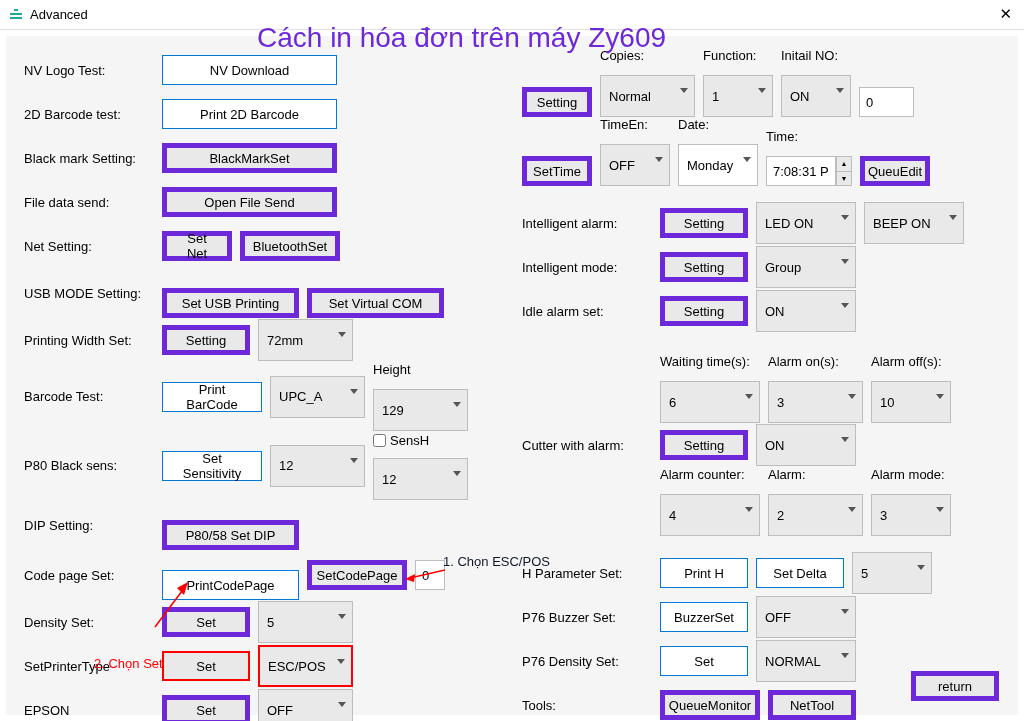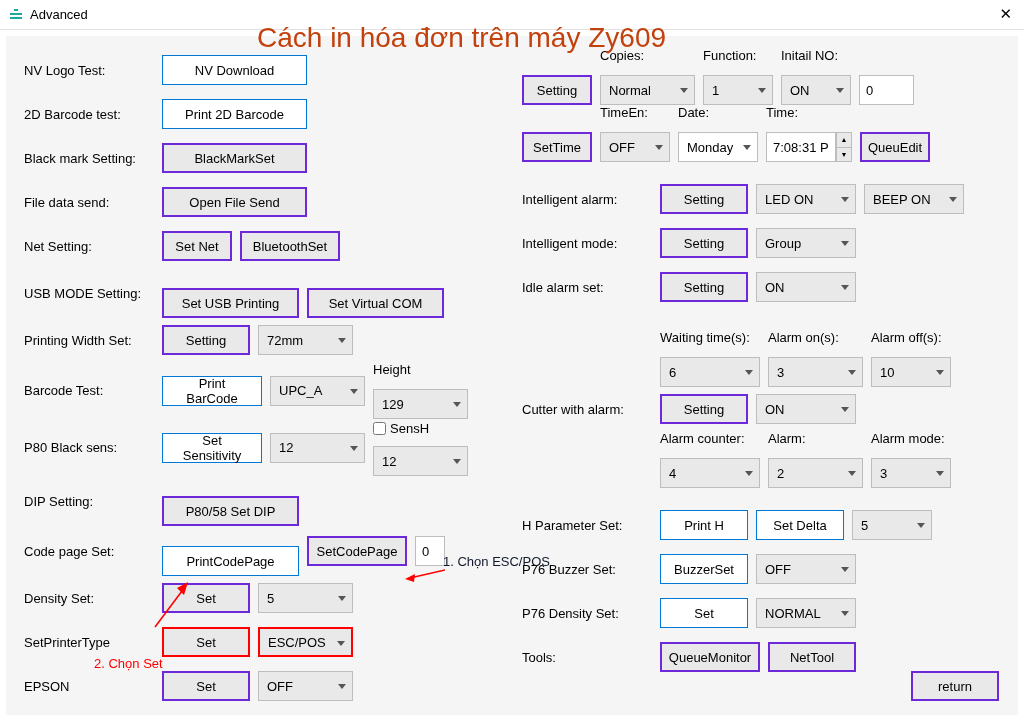--- a/index.html
+++ b/index.html
@@ -7,46 +7,46 @@
 .titlebar{height:30px;background:#fff;border-bottom:1px solid #e0e0e0;display:flex;align-items:center;padding:0 8px;position:relative;}
 .titlebar .tlogo{width:16px;height:16px;margin-right:6px;display:inline-block;}
 .titlebar .tlogo svg{display:block;}
 .titlebar .close{position:absolute;right:12px;top:5px;font-size:15px;cursor:pointer;}
 .body{display:flex;height:691px;}
 .pane{flex:1;padding:12px 10px 10px 18px;background:#f5f5f5;margin:6px;}
 .pane.left{margin-right:0;}
 .pane.right{margin-left:0;padding-left:10px;padding-right:18px;}
 .row{display:flex;align-items:center;min-height:44px;gap:8px;}
 .lbl{width:130px;flex-shrink:0;}
-.btn{height:30px;background:#e9e9e9;border:2px solid #6d28d9;padding:0 10px;cursor:pointer;display:inline-flex;align-items:center;justify-content:center;}
-.btn.w145{width:145px;}
+.btn{height:30px;background:#e9e9e9;border:5px solid #6d28d9;padding:0 10px;cursor:pointer;display:inline-flex;align-items:center;justify-content:center;}
+.btn.w145{width:175px;}
 .btn.w70{width:70px;}
 .btn.w88{width:88px;}
 .btn.w100{width:100px;}
 .btn.w115{width:137px;margin-top:20px;}
 .btn.blue{background:#fff;border:1.5px solid #0078d7;}
-.sel{height:30px;background:#e9e9e9;border:1px solid #bdbdbd;padding:0 20px 0 8px;cursor:pointer;display:inline-flex;align-items:center;position:relative;}
+.sel{height:42px;background:#e9e9e9;border:1px solid #bdbdbd;padding:0 20px 0 8px;cursor:pointer;display:inline-flex;align-items:center;position:relative;}
 .sel::after{content:'';position:absolute;right:6px;top:12px;border-left:4px solid transparent;border-right:4px solid transparent;border-top:5px solid #555;}
 .sel.w95{width:95px;}
 .sel.w100{width:100px;}
 .sel.w80{width:80px;}
 .sel.w70{width:70px;}
 .inp{height:30px;background:#fff;border:1px solid #bdbdbd;padding:0 6px;}
 .inp.w55{width:55px;}
 .inp.w30{width:30px;}
 .col{display:flex;flex-direction:column;gap:9px;}
 .col .toplbl{font-size:13px;height:18px;}
 .chk{display:inline-flex;align-items:center;gap:4px;}
 .chk input{margin:0;}
 .redbox{border:2px solid red !important;}
 .spin{display:flex;flex-direction:column;width:16px;height:30px;border:1px solid #bdbdbd;background:#e9e9e9;}
 .spin div{flex:1;display:flex;align-items:center;justify-content:center;font-size:7px;border-bottom:1px solid #bdbdbd;cursor:pointer;}
 .spin div:last-child{border:none;}
 .overlay{position:absolute;pointer-events:none;z-index:100;}
-.ov-title{top:22px;left:257px;color:#c2410c;font-size:28px;font-weight:500;}
+.ov-title{top:22px;left:257px;color:#6d28d9;font-size:28px;font-weight:500;}
 .ov-1{top:554px;left:443px;color:#0f172a;font-size:13px;}
 .ov-2{top:656px;left:94px;color:red;font-size:13px;}
 .arrow{position:absolute;pointer-events:none;z-index:99;}
 .return{position:absolute;bottom:20px;right:25px;}
 </style>
 </head>
 <body>
 
 <div class="titlebar">
   <span class="tlogo">

